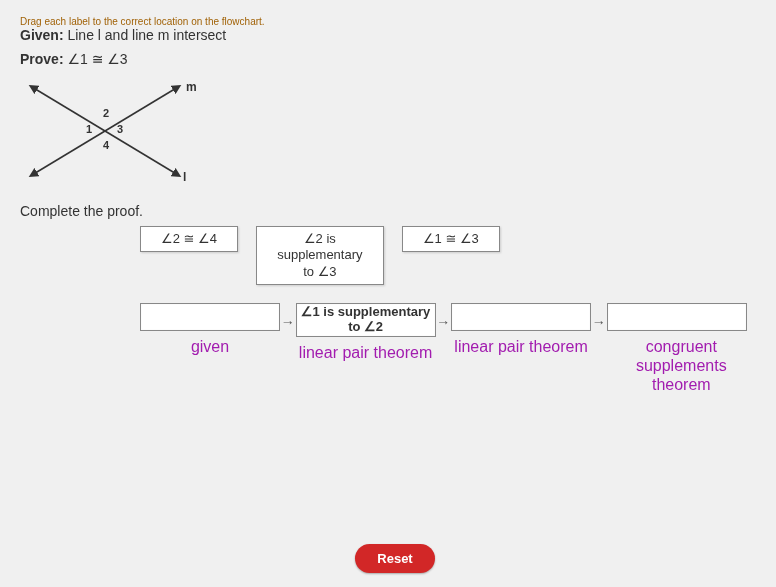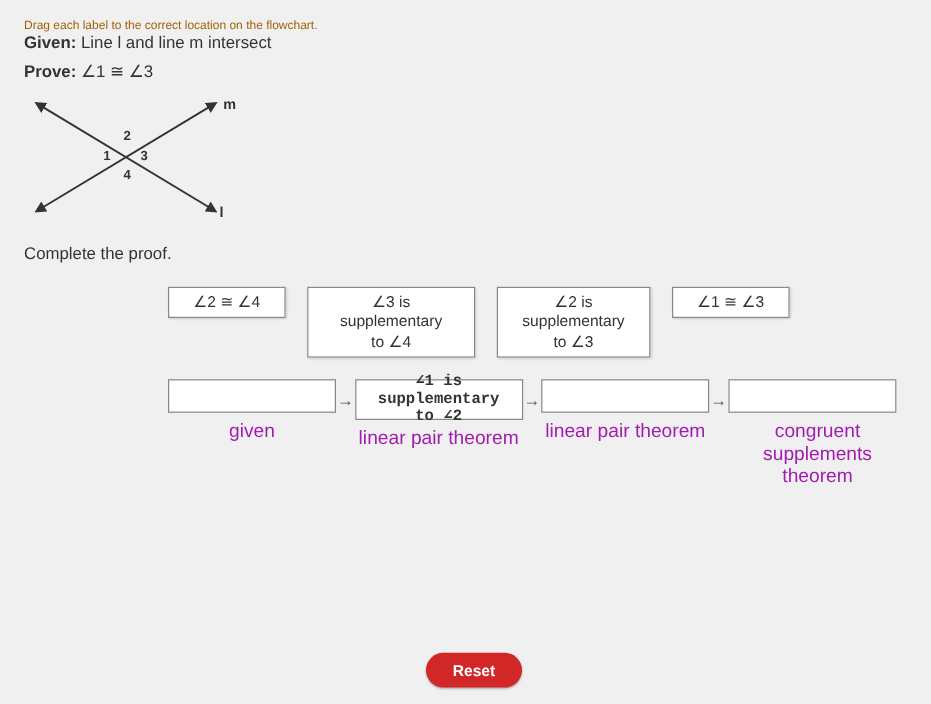--- a/index.html
+++ b/index.html
@@ -8,21 +8,21 @@
     font-family: Arial, Helvetica, sans-serif;
     background: #f0f0f0;
     color: #333;
     padding: 16px 20px 0 20px;
     position: relative;
   }
   .instructions { font-size: 10px; color:#a16207; }
   .given-line, .prove-line { font-size: 14px; margin-bottom: 8px; }
   .given-line b, .prove-line b { font-weight: bold; }
   .diagram-wrap { width: 180px; height: 120px; position: relative; margin: 6px 0 8px 0; }
-  .complete { font-size: 14px; margin-bottom: 20px; }
+  .complete { font-size: 14px; margin-bottom: 7px; }
 
   .label-bank { margin-left: 120px; }
   .bank-row { display: flex; gap: 18px; margin-bottom: 10px; align-items: flex-start; }
   .drag-label {
     border: 1px solid #888;
     background: #fff;
     padding: 4px 20px;
     font-size: 13px;
     text-align: center;
     cursor: grab;
@@ -41,21 +41,21 @@
   .drop-spot {
     width: 140px; height: 28px;
     border: 1px solid #888;
     background: #fff;
     position: relative;
     box-shadow: inset 0 0 2px rgba(0,0,0,0.05);
   }
   .drop-spot.filled {
     display:flex; align-items:center; justify-content:center;
     font-size: 13px; line-height:1.1;
-    padding: 2px 4px; height: 34px; font-family: Liberation Mono, monospace;
+    padding: 2px 4px; height: 34px;
   }
   .flow-caption {
     font-size: 16px;
     font-weight: normal;
     color:#a21caf;
     margin-top: 6px;
     line-height:1.2;
   }
   .flow-arrow {
     width: 16px; height: 34px;
@@ -109,22 +109,20 @@
     <text x="97" y="58" font-size="11" fill="#333" font-weight="bold">3</text>
     <text x="83" y="74" font-size="11" fill="#333" font-weight="bold">4</text>
   </svg>
 </div>
 
 <div class="complete">Complete the proof.</div>
 
 <div class="label-bank">
   <div class="bank-row">
     <div class="drag-label">∠2 ≅ ∠4</div>
-    <div class="drag-label" style="white-space:pre-line; width:140px;">∠3 is supplementary
-to ∠4</div>
     <div class="drag-label" style="white-space:pre-line; width:128px;">∠2 is supplementary
 to ∠3</div>
     <div class="drag-label">∠1 ≅ ∠3</div>
   </div>
 </div>
 
 <div class="flow-row">
   <div class="flow-cell">
     <div class="drop-spot"></div>
     <div class="flow-caption">given</div>

